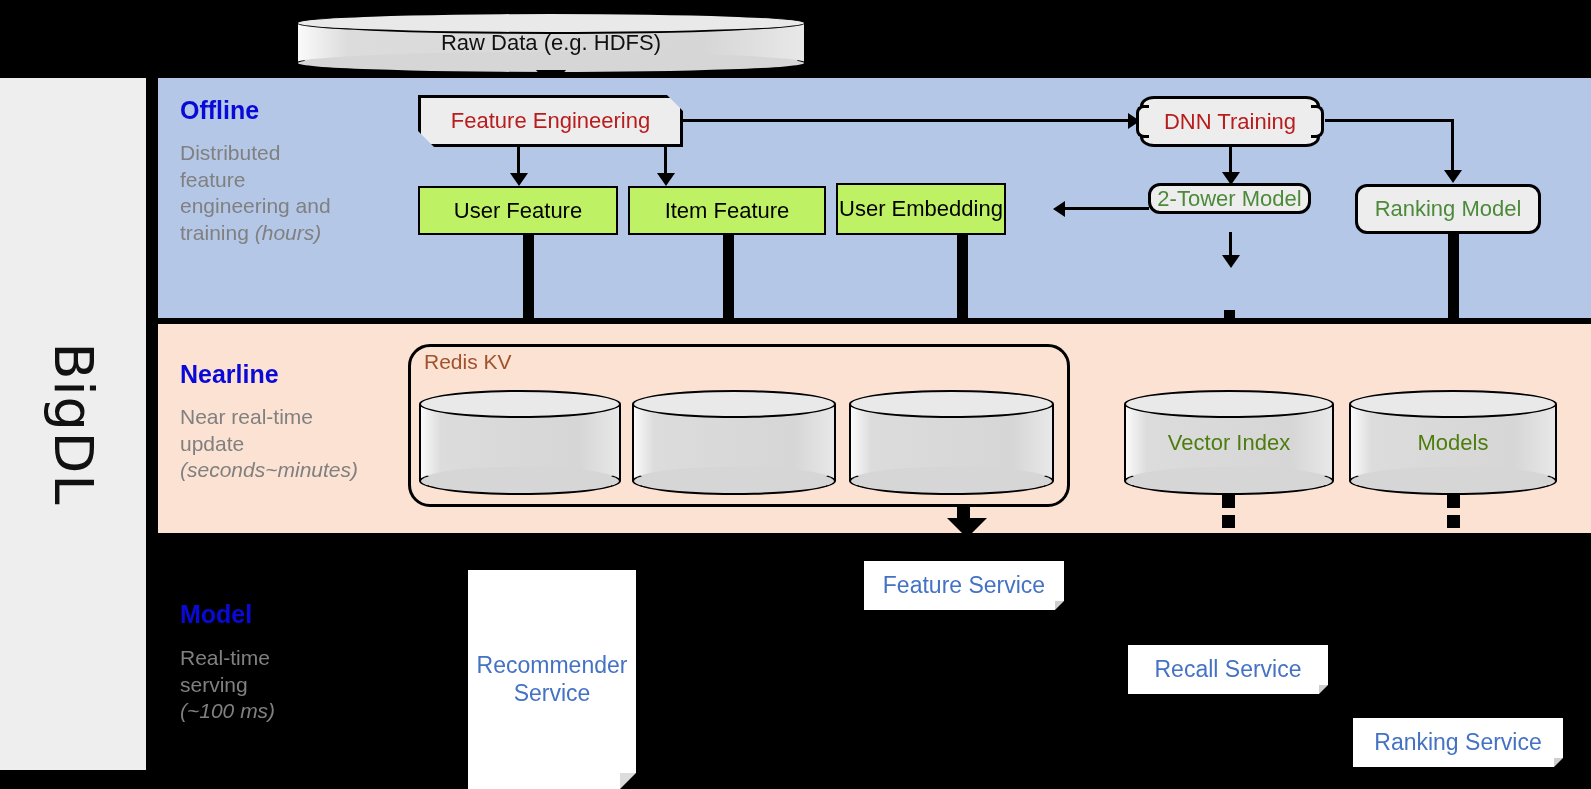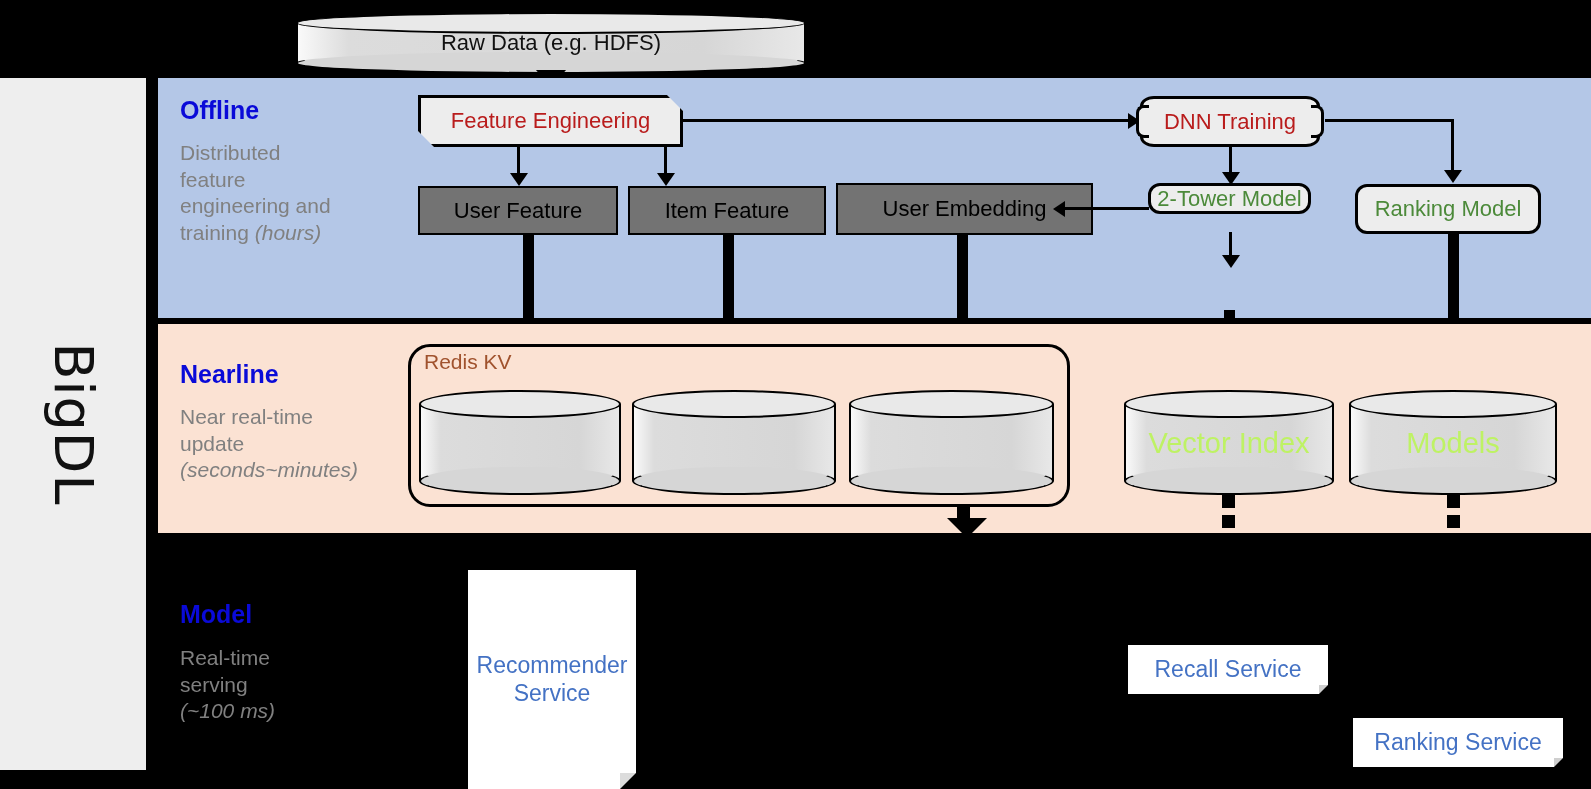--- a/index.html
+++ b/index.html
@@ -66,21 +66,21 @@
   .node {
     position: absolute;
     display: flex;
     align-items: center;
     justify-content: center;
     text-align: center;
     font-size: 22px;
     line-height: 1.15;
   }
   .gray-box {
-    background: #737373;
+    background: #bef264;
     border: 2.5px solid #000;
     color: #000;
   }
   .proc-box {
     background: #ededed;
     border: 3px solid #000;
   }
   .blue-txt { color: #b91c1c; }
   .green-txt { color: #4c8a3a; }
 
@@ -126,22 +126,22 @@
     position: absolute; left: 0; right: 0; bottom: 0; height: 28px;
     background: #d6d6d6;
     border: 2.5px solid #000;
     border-radius: 50%;
     border-top-color: transparent;
   }
   .cyl .lbl {
     position: absolute; left: 0; right: 0; top: 50%;
     transform: translateY(-50%);
     text-align: center;
-    font-size: 29px;
-    color: #bef264;
+    font-size: 22px;
+    color: #4d7c0f;
     z-index: 3;
   }
 
   
   #rawdata { left: 296px; top: 12px; width: 510px; height: 62px; }
   #rawdata .top { height: 22px; }
   #rawdata .bot { height: 22px; }
   #rawdata .body { top: 11px; bottom: 11px; }
   #rawdata .lbl { color: #111; font-size: 22px; }
 
@@ -261,21 +261,21 @@
   <div class="arrow-d" style="left:510px; top:173px;"></div>
   <div class="vline" style="left:664px; top:147px; width:3px; height:32px;"></div>
   <div class="arrow-d" style="left:657px; top:173px;"></div>
 
   <div class="node gray-box" style="left:418px; top:186px; width:200px; height:49px;">
     <span>User Feature</span>
   </div>
   <div class="node gray-box" style="left:628px; top:186px; width:198px; height:49px;">
     <span>Item Feature</span>
   </div>
-  <div class="node gray-box" style="left:836px; top:183px; width:257px; height:52px;">
+  <div class="node gray-box" style="left:836px; top:183px; width:170px; height:52px;">
     <span>User Embedding</span>
   </div>
 
   <div class="hline" style="left:1065px; top:207px; width:84px; height:3px;"></div>
   <div class="arrow-l" style="left:1053px; top:201px;"></div>
 
   <div class="node proc-box round-12" style="left:1148px; top:183px; width:163px; height:31px;">
     <span class="green-txt">2-Tower Model</span>
   </div>
 
@@ -362,20 +362,24 @@
     <span>serving</span><br>
     <i>(~100 ms)</i>
   </div>
 
   <div class="doc-card" style="left:468px; top:570px; width:168px; height:219px; flex-direction:column;">
     <span>Recommender</span>
     <span>Service</span>
     <span class="fold"></span>
   </div>
 
+  <div class="doc-card small" style="left:864px; top:561px; width:200px; height:49px;">
+    <span>Feature Service</span>
+    <span class="fold"></span>
+  </div>
 
   <div class="doc-card small" style="left:1128px; top:645px; width:200px; height:49px;">
     <span>Recall Service</span>
     <span class="fold"></span>
   </div>
 
   <div class="doc-card small" style="left:1353px; top:718px; width:210px; height:49px;">
     <span>Ranking Service</span>
     <span class="fold"></span>
   </div>

